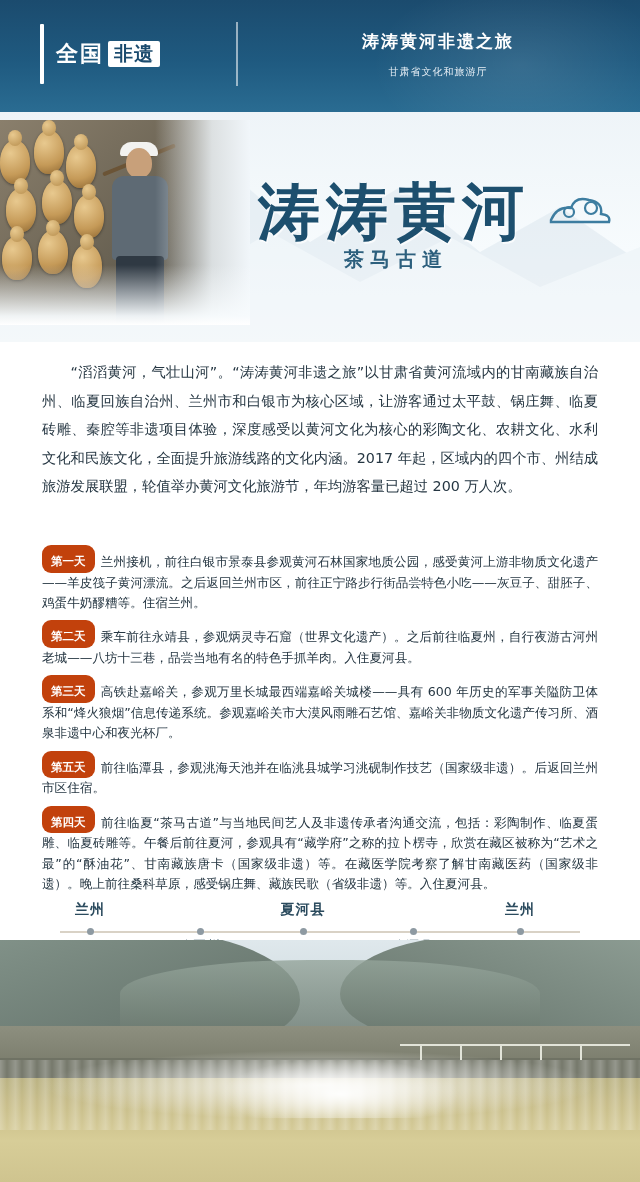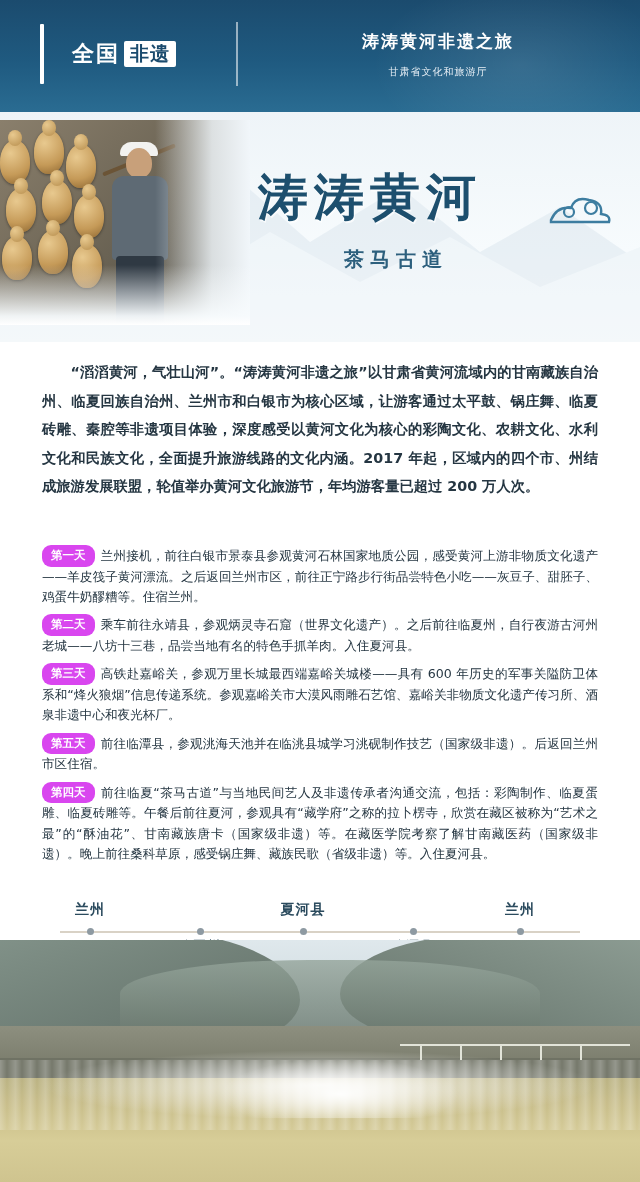--- a/index.html
+++ b/index.html
@@ -19,21 +19,21 @@
   .header{
     position:absolute;left:0;top:0;width:640px;height:112px;
     background:linear-gradient(180deg,#1b4b6e 0%,#1f5a80 55%,#2a6c92 100%);
     overflow:hidden;
   }
   .header:after{
     content:"";position:absolute;right:-40px;top:-30px;width:320px;height:190px;
     background:radial-gradient(ellipse at 50% 50%, rgba(255,255,255,.10) 0%, rgba(255,255,255,0) 65%);
   }
   .header-left{
-    position:absolute;left:40px;top:24px;display:flex;align-items:center;gap:16px;
+    position:absolute;left:40px;top:24px;display:flex;align-items:center;
   }
   .hl-bar{
     width:4px;height:60px;background:#ffffff;margin-right:12px;border-radius:1px;
   }
   .hl-text{
     color:#ffffff;line-height:1.22;font-weight:bold;
   }
   .hl-line{
     font-size:22px;letter-spacing:2px;display:flex;align-items:center;
   }
@@ -89,51 +89,51 @@
   .p-pole{position:absolute;left:4px;top:10px;width:78px;height:4px;background:#6b5436;transform:rotate(-22deg);border-radius:2px;}
   .hp-fade{
     position:absolute;right:0;top:0;width:95px;height:100%;
     background:linear-gradient(90deg,rgba(240,246,250,0) 0%,rgba(240,246,250,.85) 60%,#f1f6fa 100%);
   }
   .hp-fade-b{
     position:absolute;left:0;bottom:0;width:100%;height:60px;
     background:linear-gradient(180deg,rgba(247,251,253,0) 0%,rgba(247,251,253,.95) 85%,#ffffff 100%);
   }
   .hero-title{
-    position:absolute;left:258px;top:52px;color:#1d4f6e;
+    position:absolute;left:258px;top:58px;color:#1d4f6e;
     font-family:"DejaVu Serif","Liberation Serif",serif;
-    font-size:50px;font-weight:bold;letter-spacing:6px;
+    font-size:62px;font-weight:bold;letter-spacing:6px;
     text-shadow:1px 2px 0 rgba(255,255,255,.7);
   }
   .hero-cloud{
     position:absolute;left:545px;top:78px;width:72px;height:40px;
   }
   .hero-sub{
     position:absolute;left:344px;top:134px;color:#2c5f7d;
     font-size:20px;letter-spacing:6px;font-weight:bold;
   }
 
   
   .intro{
     position:absolute;left:42px;top:358px;width:556px;
     font-size:14.3px;line-height:2.0;color:#253642;text-align:justify;
     font-family:"DejaVu Sans","Liberation Sans",sans-serif;
   }
-  .intro p{margin:0;text-indent:2em;font-weight:bold;}
+  .intro p{margin:0;text-indent:2em;}
 
   .days{
     position:absolute;left:42px;top:545px;width:556px;
   }
   .day{
     display:block;margin-bottom:7px;font-size:12.6px;line-height:1.62;
     color:#253642;text-align:justify;
   }
   .day-badge{
-    display:inline-block;background:#d946ef;color:#ffffff;border-radius:9px;
-    font-size:11.5px;padding:1px 9px 2px;margin-right:6px;font-weight:bold;
+    display:inline-block;background:#c2410c;color:#ffffff;border-radius:9px;
+    font-size:11.5px;padding:7px 9px 2px;margin-right:6px;font-weight:bold;
     vertical-align:1px;white-space:nowrap;
   }
 
   
   .route{
     position:absolute;left:0;top:895px;width:640px;height:62px;
   }
   .route-line{
     position:absolute;left:60px;top:36px;width:520px;height:2px;background:#d9d2c6;
   }

